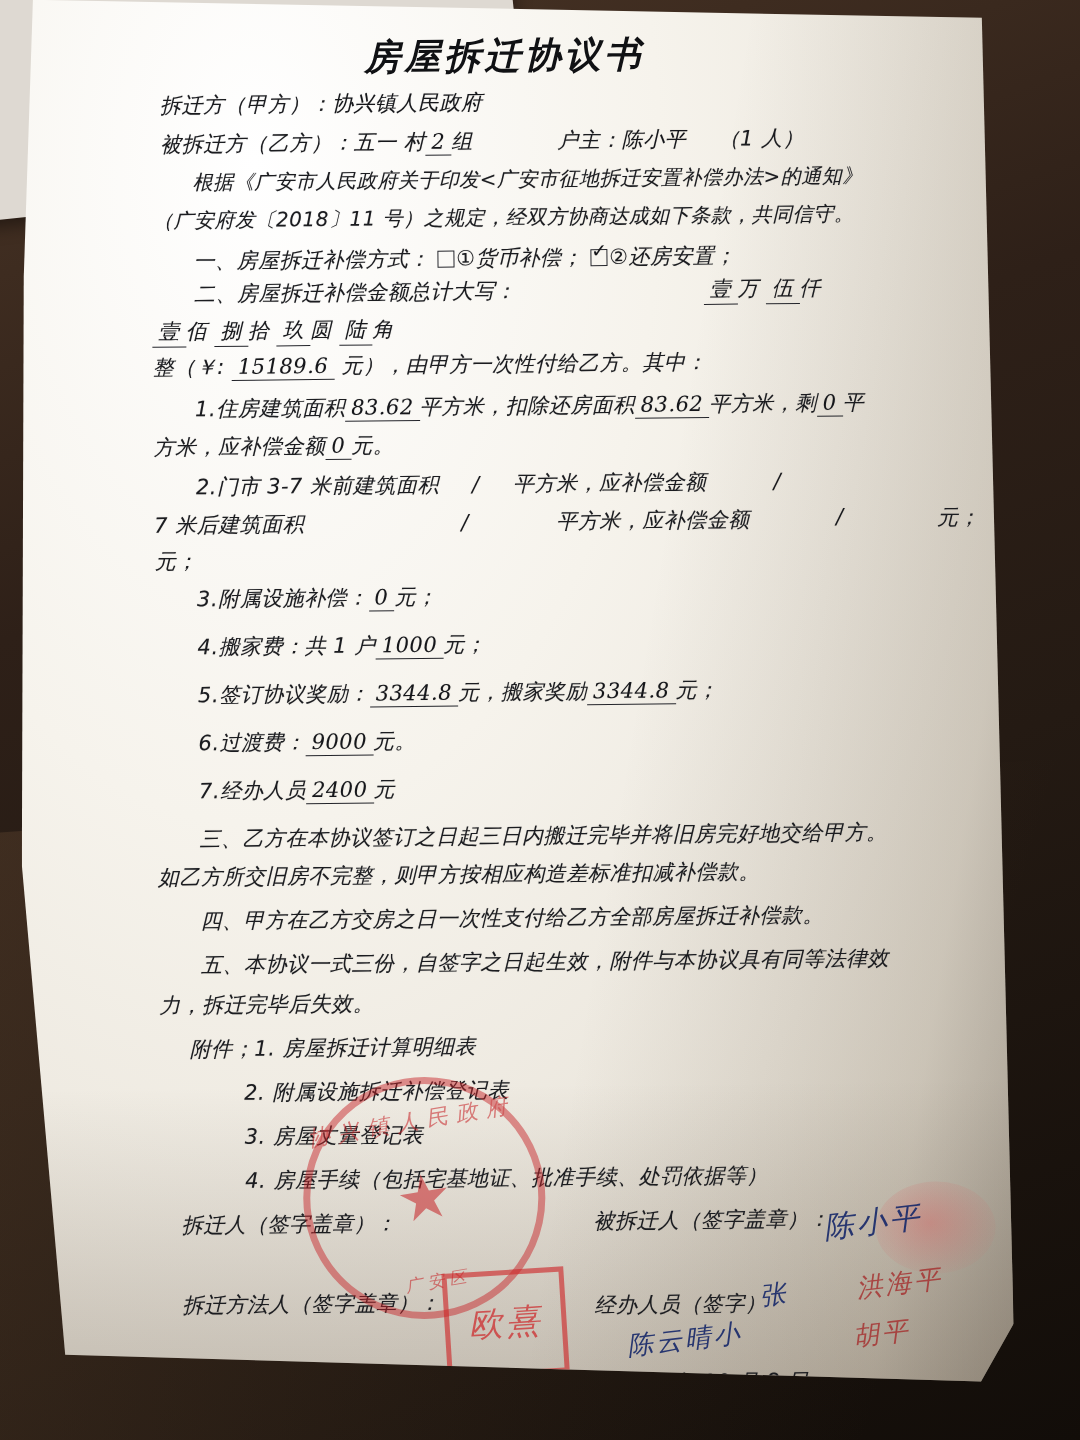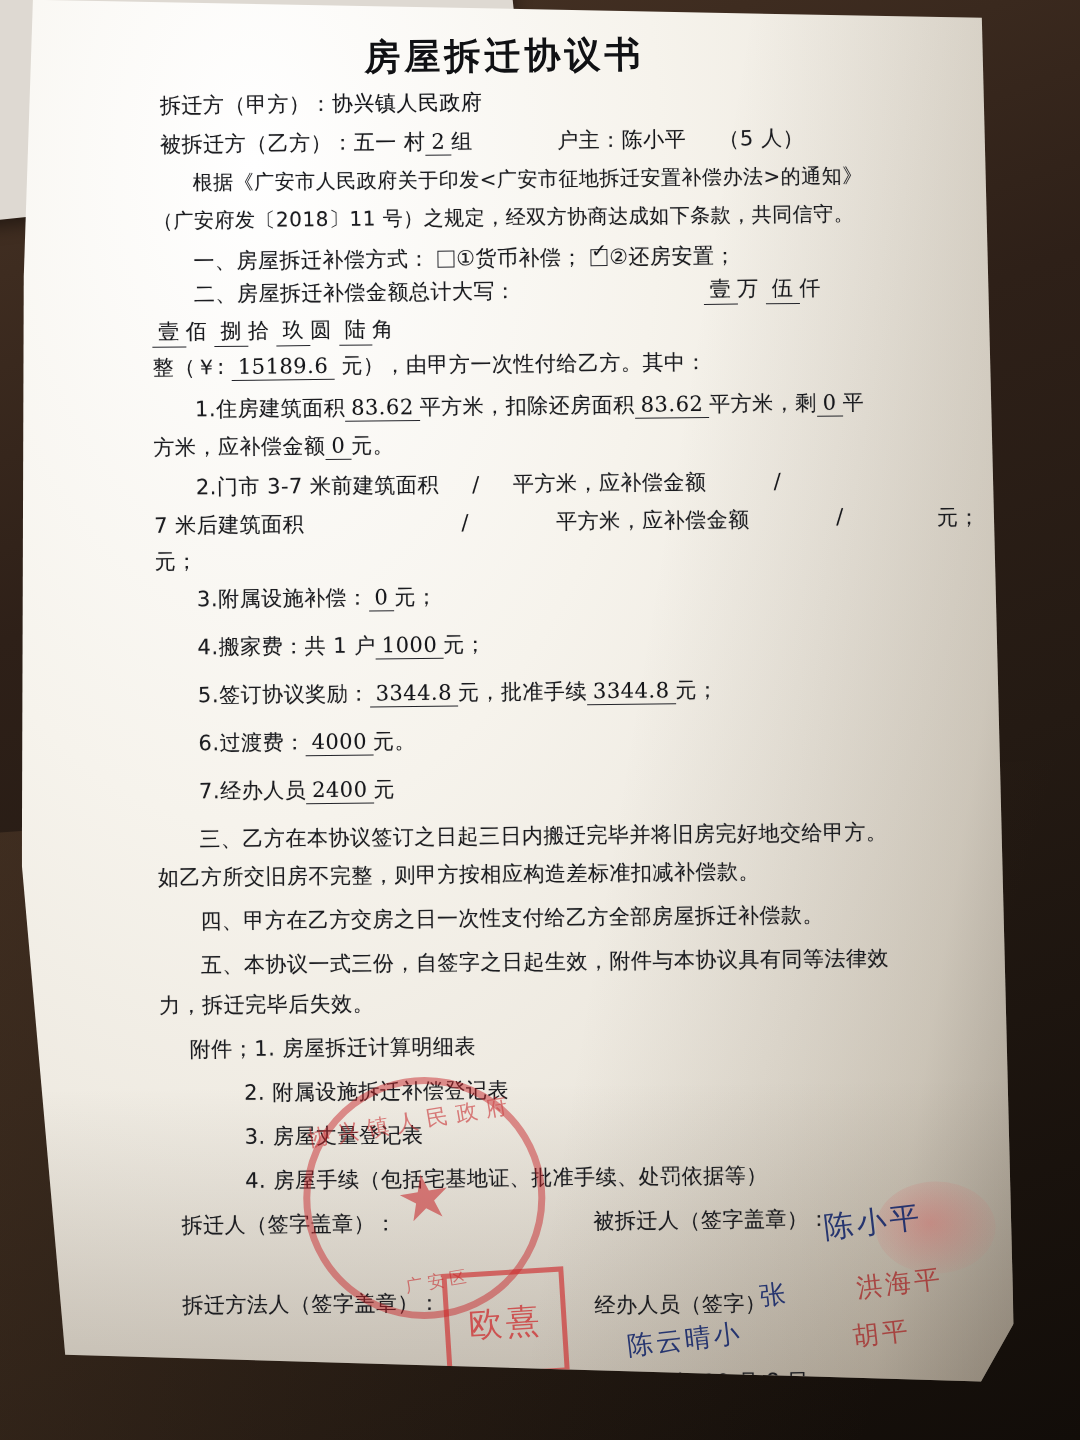--- a/index.html
+++ b/index.html
@@ -14,20 +14,21 @@
     font-family: "DejaVu Sans", "Liberation Sans", sans-serif;
   }
   
   #scene {
     position: relative;
     width: 1080px;
     height: 1440px;
     background:
       linear-gradient(160deg, #4a3526 0%, #2e2018 35%, #241a13 60%, #120d09 100%);
     overflow: hidden;
+    font-style: italic;
   }
   #desk-sheen {
     position: absolute;
     left: -10%;
     top: 55%;
     width: 130%;
     height: 60%;
     background: linear-gradient(110deg, rgba(110,80,55,0.35), rgba(0,0,0,0) 70%);
     transform: rotate(-4deg);
     pointer-events: none;
@@ -212,21 +213,21 @@
 
         <div class="ln" style="left:158px; top:96px;">
           <span>拆迁方（甲方）：</span><span class="hand">协兴镇人民政府</span>
         </div>
 
         <div class="ln" style="left:158px; top:135px;">
           <span>被拆迁方（乙方）：</span><span class="hand">五一</span>&nbsp;<span>村</span><span class="hand u">2</span><span>组</span>
           <span style="display:inline-block;width:70px;"></span>
           <span>户主：</span><span class="hand">陈小平</span>
           <span style="display:inline-block;width:18px;"></span>
-          <span>（5 人）</span>
+          <span>（1 人）</span>
         </div>
 
         <div class="ln" style="left:190px; top:174px; font-size:20px;">根据《广安市人民政府关于印发&lt;广安市征地拆迁安置补偿办法&gt;的通知》</div>
         <div class="ln" style="left:150px; top:212px; font-size:20px;">（广安府发〔2018〕11 号）之规定，经双方协商达成如下条款，共同信守。</div>
 
         <div class="ln" style="left:190px; top:252px;">
           <span>一、房屋拆迁补偿方式：</span>
           <span class="box"></span><span>①货币补偿；</span>
           <span class="box checked"></span><span>②还房安置；</span>
         </div>
@@ -283,25 +284,25 @@
 
         <div class="ln" style="left:190px; top:590px;">
           <span>3.</span><span>附属设施补偿：</span><span class="hand u">0</span><span>元；</span>
         </div>
 
         <div class="ln" style="left:190px; top:638px;">
           <span>4.</span><span>搬家费：共 1 户</span><span class="hand u">1000</span><span>元；</span>
         </div>
 
         <div class="ln" style="left:190px; top:686px;">
-          <span>5.</span><span>签订协议奖励：</span><span class="hand u">3344.8</span><span>元，</span><span>批准手续</span><span class="hand u">3344.8</span><span>元；</span>
+          <span>5.</span><span>签订协议奖励：</span><span class="hand u">3344.8</span><span>元，</span><span>搬家奖励</span><span class="hand u">3344.8</span><span>元；</span>
         </div>
 
         <div class="ln" style="left:190px; top:734px;">
-          <span>6.</span><span>过渡费：</span><span class="hand u">4000</span><span>元。</span>
+          <span>6.</span><span>过渡费：</span><span class="hand u">9000</span><span>元。</span>
         </div>
 
         <div class="ln" style="left:190px; top:782px;">
           <span>7.</span><span>经办人员</span><span class="hand u">2400</span><span>元</span>
         </div>
 
         <div class="ln" style="left:190px; top:830px;">三、乙方在本协议签订之日起三日内搬迁完毕并将旧房完好地交给甲方。</div>
         <div class="ln" style="left:148px; top:868px;">如乙方所交旧房不完整，则甲方按相应构造差标准扣减补偿款。</div>
         <div class="ln" style="left:190px; top:912px;">四、甲方在乙方交房之日一次性支付给乙方全部房屋拆迁补偿款。</div>
         <div class="ln" style="left:190px; top:956px;">五、本协议一式三份，自签字之日起生效，附件与本协议具有同等法律效</div>

